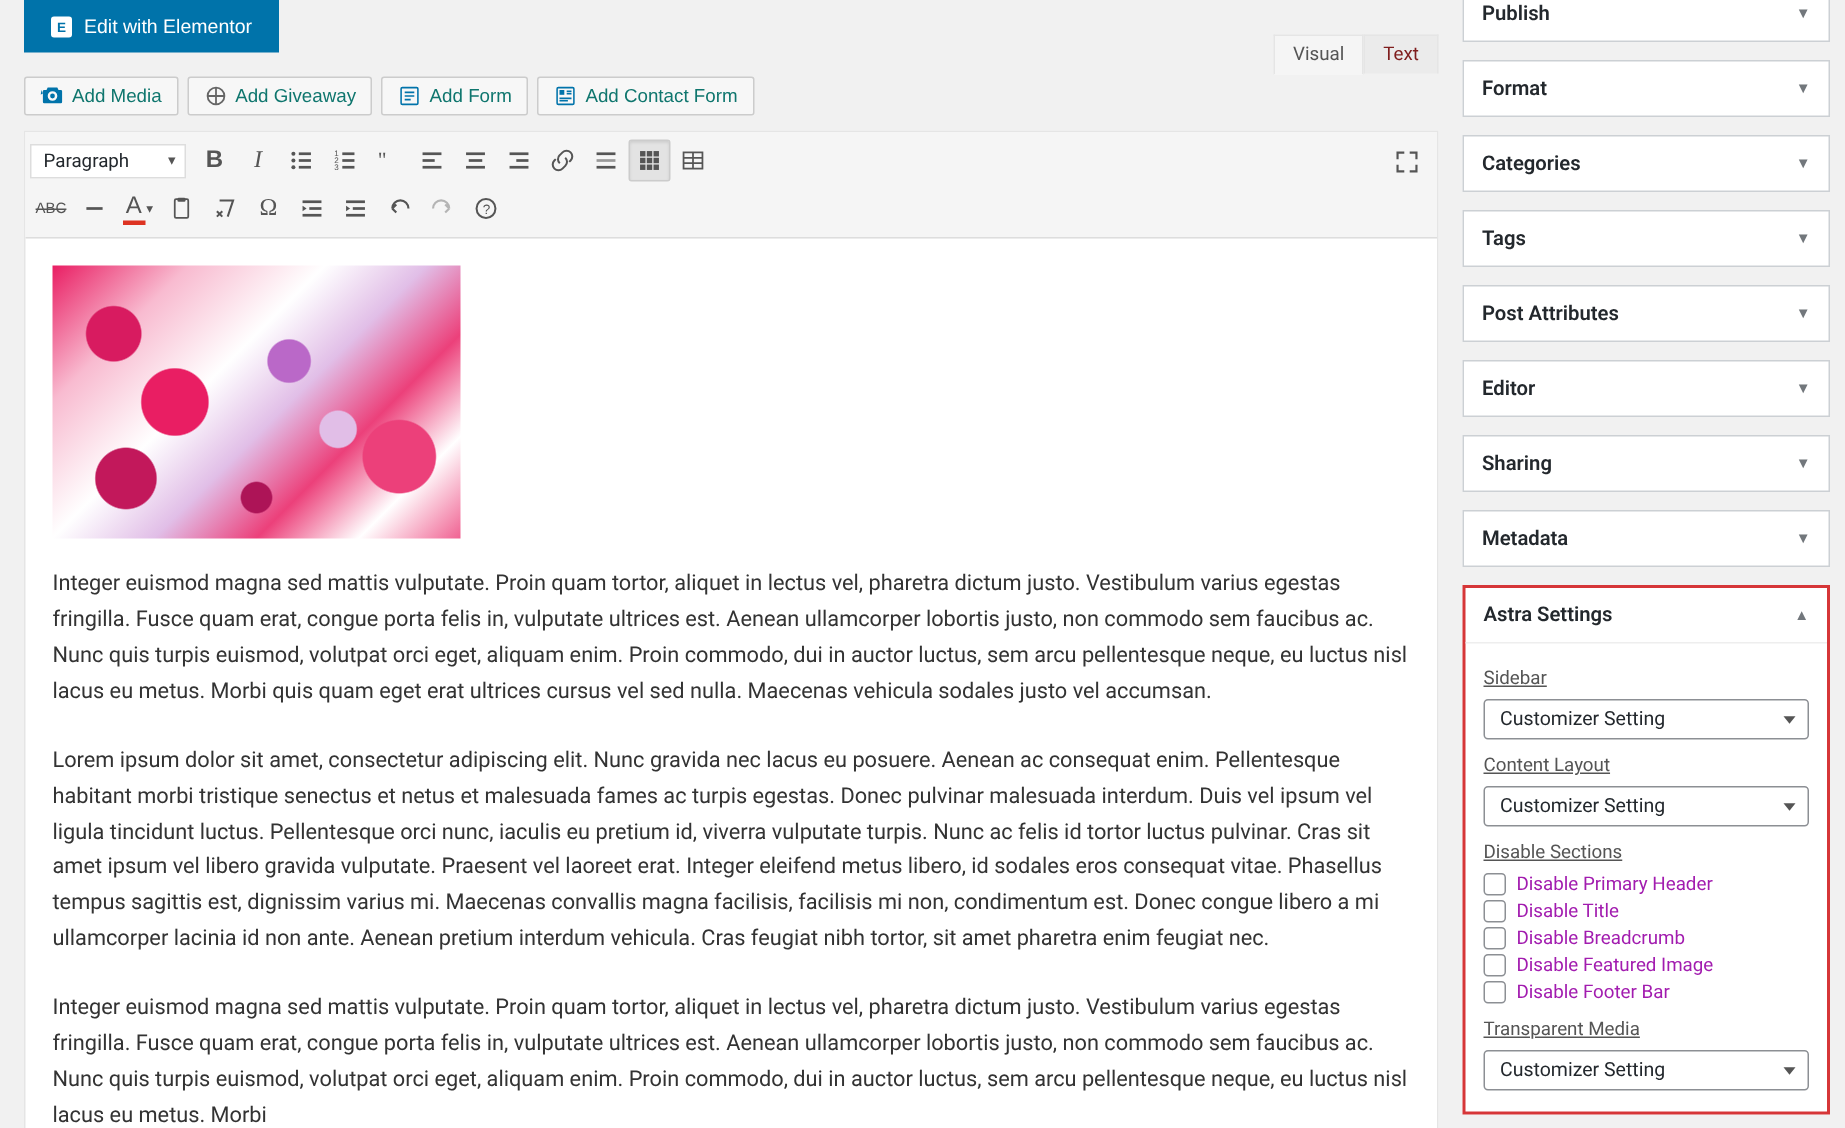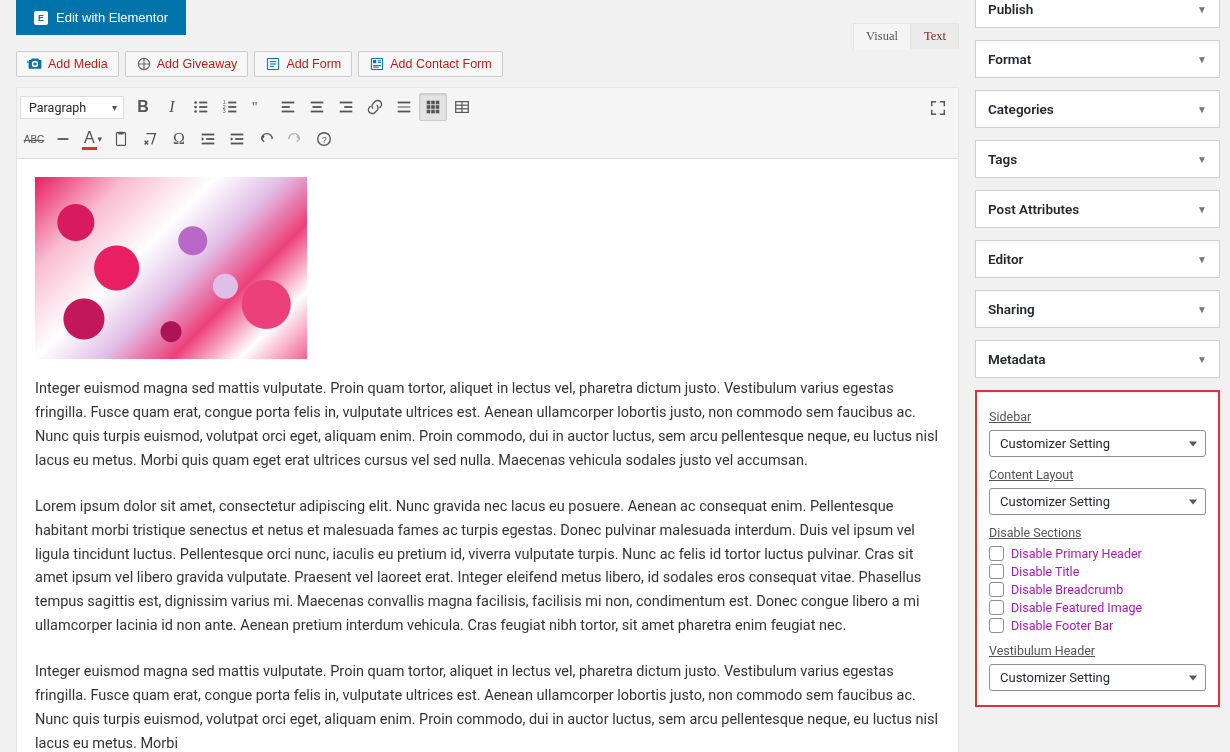--- a/index.html
+++ b/index.html
@@ -5,26 +5,26 @@
 * { box-sizing: border-box; margin: 0; padding: 0; }
 body { font-family: -apple-system, BlinkMacSystemFont, "Segoe UI", Roboto, sans-serif; font-size: 13px; background: #f1f1f1; color: #23282d; }
 .page { display: flex; width: 1230px; }
 .main { flex: 1; padding: 0 16px 16px 16px; }
 .sidebar { width: 255px; padding: 0 10px 10px 0; }
 
 .elementor-btn { display: inline-flex; align-items: center; gap: 8px; background: #0073aa; color: #fff; border: none; padding: 10px 18px; font-size: 13px; cursor: pointer; margin-bottom: 16px; }
 .elementor-btn .eicon { width: 14px; height: 14px; background: #fff; color: #0073aa; font-size: 9px; font-weight: bold; display: flex; align-items: center; justify-content: center; border-radius: 2px; }
 
 .media-row { display: flex; gap: 6px; margin-bottom: 10px; align-items: center; }
-.media-btn { display: inline-flex; align-items: center; gap: 5px; background: #f7f7f7; border: 1px solid #ccc; padding: 4px 10px; font-size: 12.5px; color: #b91c1c; cursor: pointer; border-radius: 2px; }
+.media-btn { display: inline-flex; align-items: center; gap: 5px; background: #f7f7f7; border: 1px solid #ccc; padding: 4px 10px; font-size: 12.5px; color: #0f766e; cursor: pointer; border-radius: 2px; }
 .media-btn svg { width: 16px; height: 16px; fill: #0073aa; }
 .media-btn.giveaway svg { fill: #666; }
 
 .editor-wrap { border: 1px solid #e5e5e5; background: #fff; position: relative; }
-.editor-tabs { position: absolute; right: 0; top: -28px; display: flex; font-family: Liberation Serif, serif; }
+.editor-tabs { position: absolute; right: 0; top: -28px; display: flex; }
 .editor-tab { padding: 5px 12px; font-size: 12.5px; background: #ebebeb; border: 1px solid #e5e5e5; border-bottom: none; color: #7f1d1d; cursor: pointer; }
 .editor-tab.active { background: #f5f5f5; color: #555; border-bottom: 1px solid #f5f5f5; margin-bottom: -1px; }
 
 .toolbar { background: #f5f5f5; border-bottom: 1px solid #ddd; padding: 3px; position: relative; }
 .toolbar-row { display: flex; align-items: center; gap: 1px; padding: 2px 0; }
 .format-select { border: 1px solid #ddd; background: #fff; padding: 3px 22px 3px 8px; font-size: 12.5px; margin-right: 4px; position: relative; cursor: pointer; display: flex; align-items: center; justify-content: space-between; width: 104px; }
 .format-select::after { content: "▾"; position: absolute; right: 6px; color: #555; font-size: 10px; }
 .tb-btn { width: 28px; height: 28px; display: flex; align-items: center; justify-content: center; background: transparent; border: 1px solid transparent; cursor: pointer; color: #555; font-size: 16px; border-radius: 2px; }
 .tb-btn.active { background: #e3e3e3; border-color: #ccc; box-shadow: inset 0 1px 2px rgba(0,0,0,0.1); }
 .tb-btn svg { width: 18px; height: 18px; fill: #555; }
@@ -316,20 +316,24 @@
       </div>
     </div>
     <div class="meta-box">
       <div class="meta-box-header">
         <span>Metadata</span>
         <span class="toggle">▼</span>
       </div>
     </div>
 
     <div class="meta-box highlighted">
+      <div class="meta-box-header">
+        <span>Astra Settings</span>
+        <span class="toggle">▲</span>
+      </div>
       <div class="meta-box-body">
         <label class="field-label">Sidebar</label>
         <div class="select-wrap">
           <div class="field-select">Customizer Setting</div>
         </div>
 
         <label class="field-label">Content Layout</label>
         <div class="select-wrap">
           <div class="field-select">Customizer Setting</div>
         </div>
@@ -349,20 +353,20 @@
         </div>
         <div class="checkbox-row">
           <input type="checkbox" style="">
           <label>Disable Featured Image</label>
         </div>
         <div class="checkbox-row">
           <input type="checkbox" style="">
           <label>Disable Footer Bar</label>
         </div>
 
-        <label class="field-label">Vestibulum Header</label>
+        <label class="field-label">Transparent Media</label>
         <div class="select-wrap">
           <div class="field-select">Customizer Setting</div>
         </div>
       </div>
     </div>
   </div>
 </div>
 
 </body></html>

